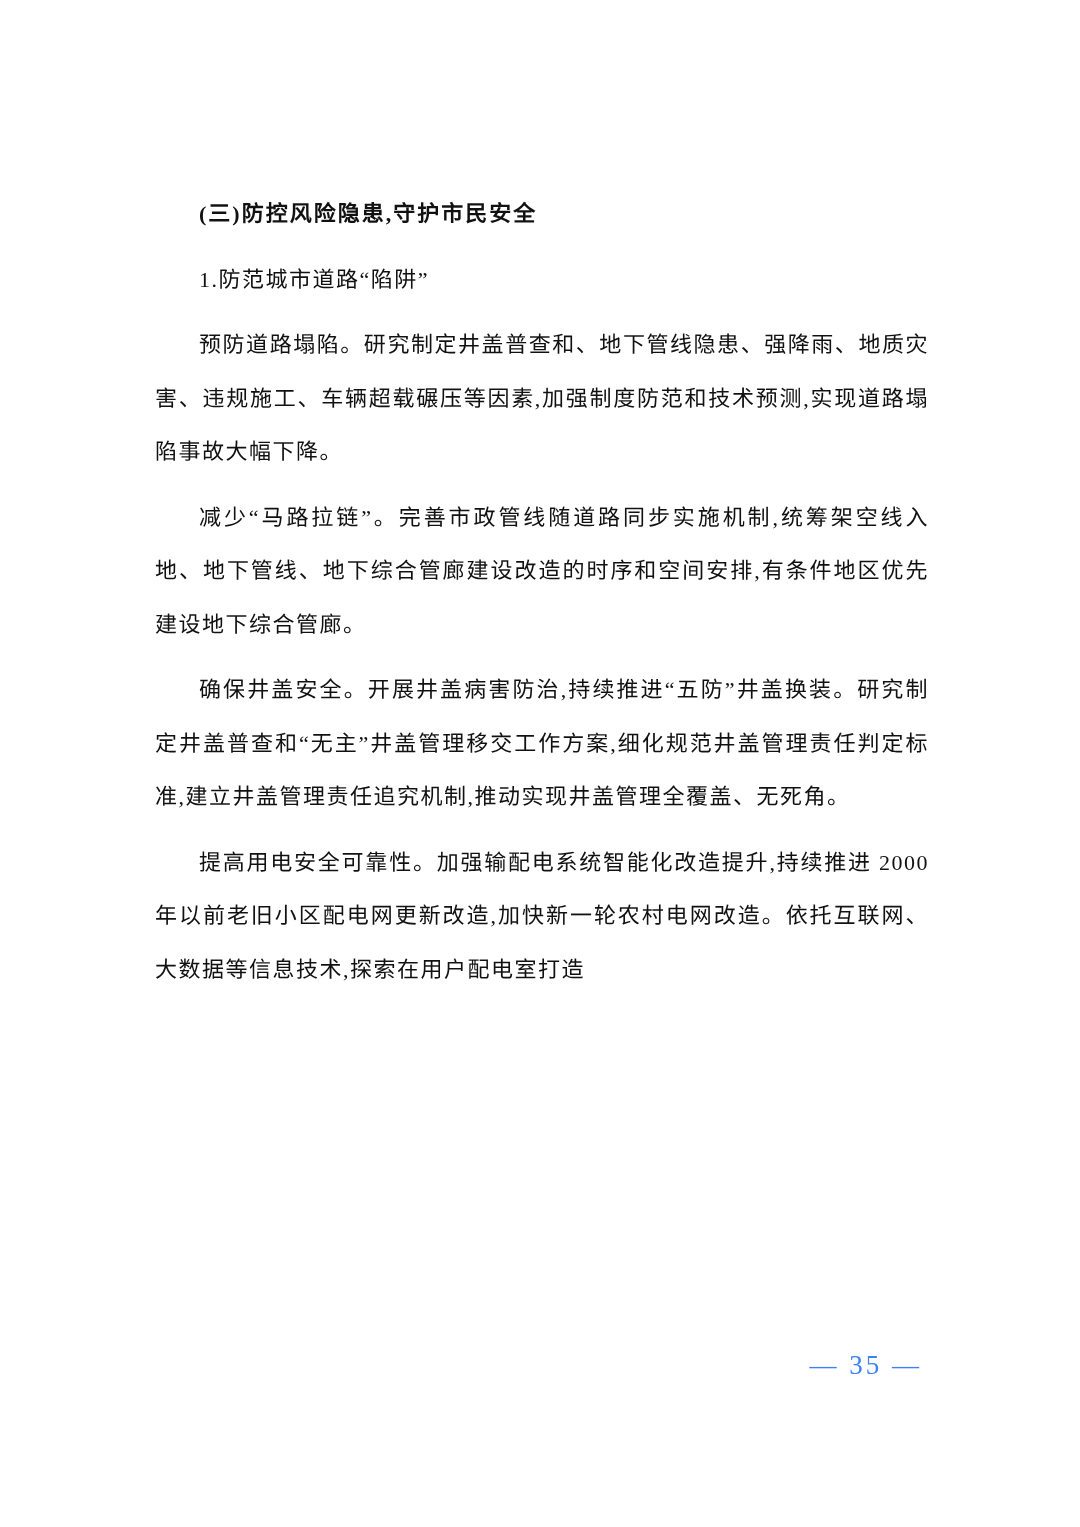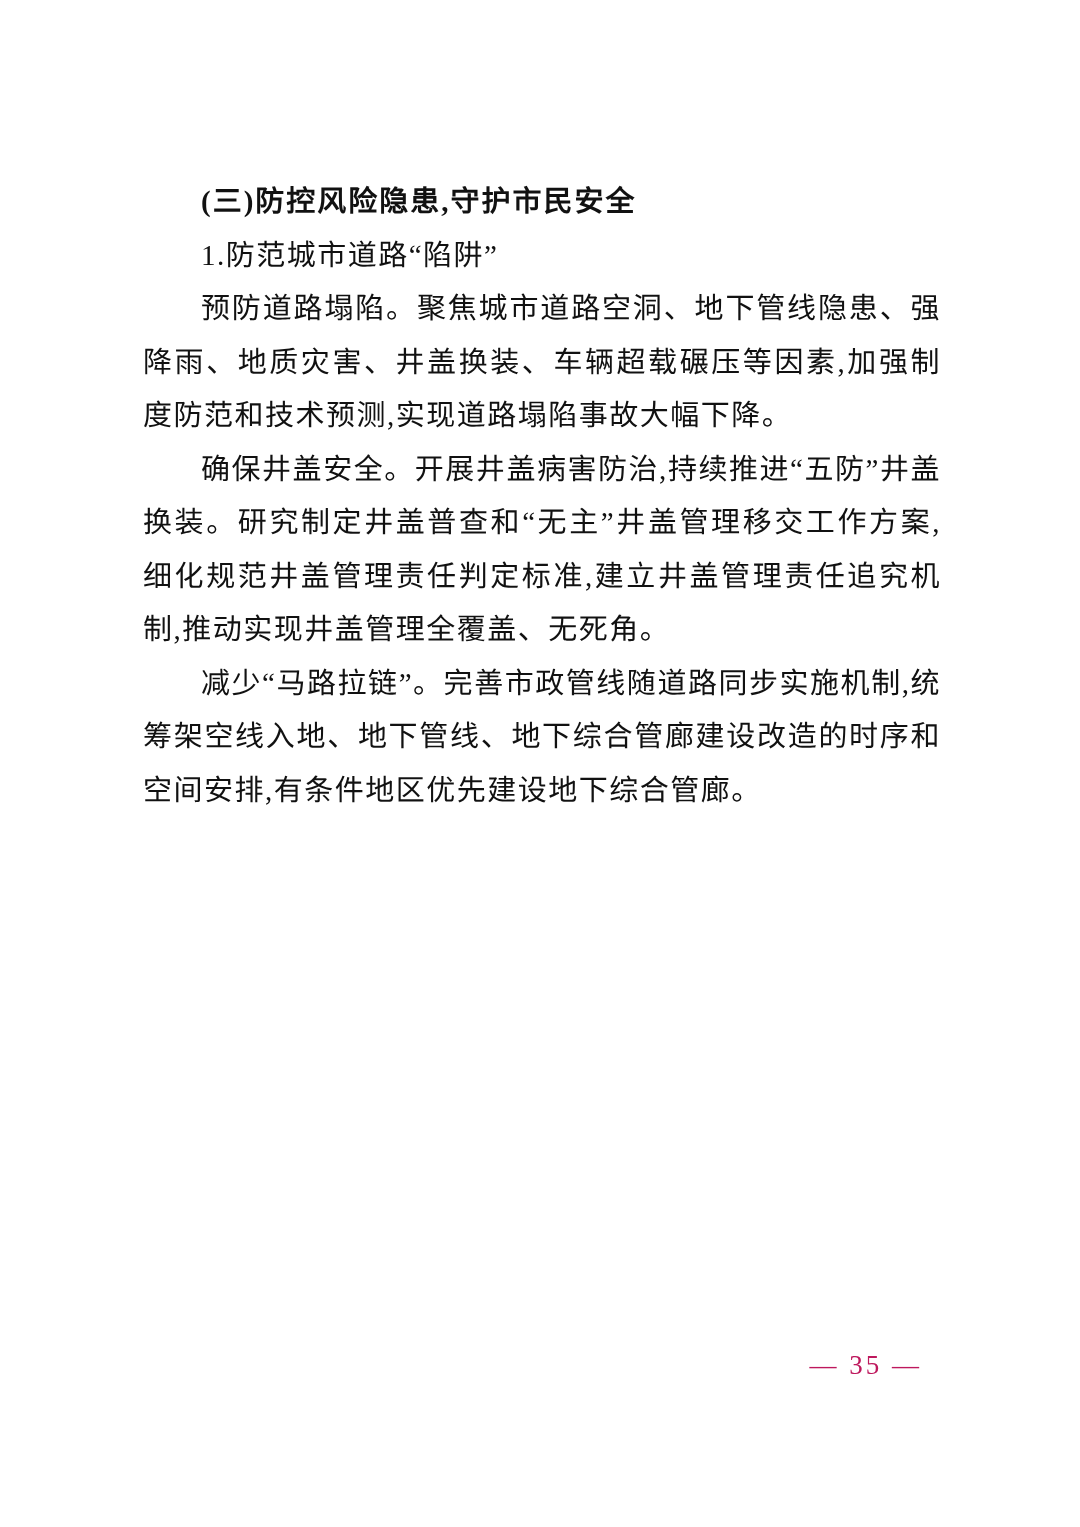--- a/index.html
+++ b/index.html
@@ -16,49 +16,50 @@
     color: #000000;
     overflow: hidden;
   }
   .content {
     position: absolute;
     left: 143px;
     top: 175px;
     width: 798px;
   }
   .block {
-    margin: 0;
-    font-size: 29px;
+    margin: 12px;
+    font-size: 22px;
     line-height: 53.5px;
     text-indent: 2em;
     text-align: justify;
     text-align-last: left;
     letter-spacing: 1.5px;
     color: #111111;
   }
   .heading-major {
     font-weight: 700;
     letter-spacing: 2px;
   }
   .page-number {
     position: absolute;
     top: 1350px;
     right: 158px;
     font-size: 27px;
     letter-spacing: 3px;
-    color: #be185d;
+    color: #3b82f6;
     font-family: "Liberation Serif", "DejaVu Serif", serif;
   }
 </style>
 </head>
 <body>
 
 <div class="page">
   <div class="content">
     <p class="block heading-major">(三)防控风险隐患,守护市民安全</p>
     <p class="block">1.防范城市道路“陷阱”</p>
-    <p class="block">预防道路塌陷。聚焦城市道路空洞、地下管线隐患、强降雨、地质灾害、井盖换装、车辆超载碾压等因素,加强制度防范和技术预测,实现道路塌陷事故大幅下降。</p>
+    <p class="block">预防道路塌陷。研究制定井盖普查和、地下管线隐患、强降雨、地质灾害、违规施工、车辆超载碾压等因素,加强制度防范和技术预测,实现道路塌陷事故大幅下降。</p>
+    <p class="block">减少“马路拉链”。完善市政管线随道路同步实施机制,统筹架空线入地、地下管线、地下综合管廊建设改造的时序和空间安排,有条件地区优先建设地下综合管廊。</p>
     <p class="block">确保井盖安全。开展井盖病害防治,持续推进“五防”井盖换装。研究制定井盖普查和“无主”井盖管理移交工作方案,细化规范井盖管理责任判定标准,建立井盖管理责任追究机制,推动实现井盖管理全覆盖、无死角。</p>
-    <p class="block">减少“马路拉链”。完善市政管线随道路同步实施机制,统筹架空线入地、地下管线、地下综合管廊建设改造的时序和空间安排,有条件地区优先建设地下综合管廊。</p>
+    <p class="block">提高用电安全可靠性。加强输配电系统智能化改造提升,持续推进 2000 年以前老旧小区配电网更新改造,加快新一轮农村电网改造。依托互联网、大数据等信息技术,探索在用户配电室打造</p>
   </div>
 
   <div class="page-number">— 35 —</div>
 </div>
 
 </body></html>

